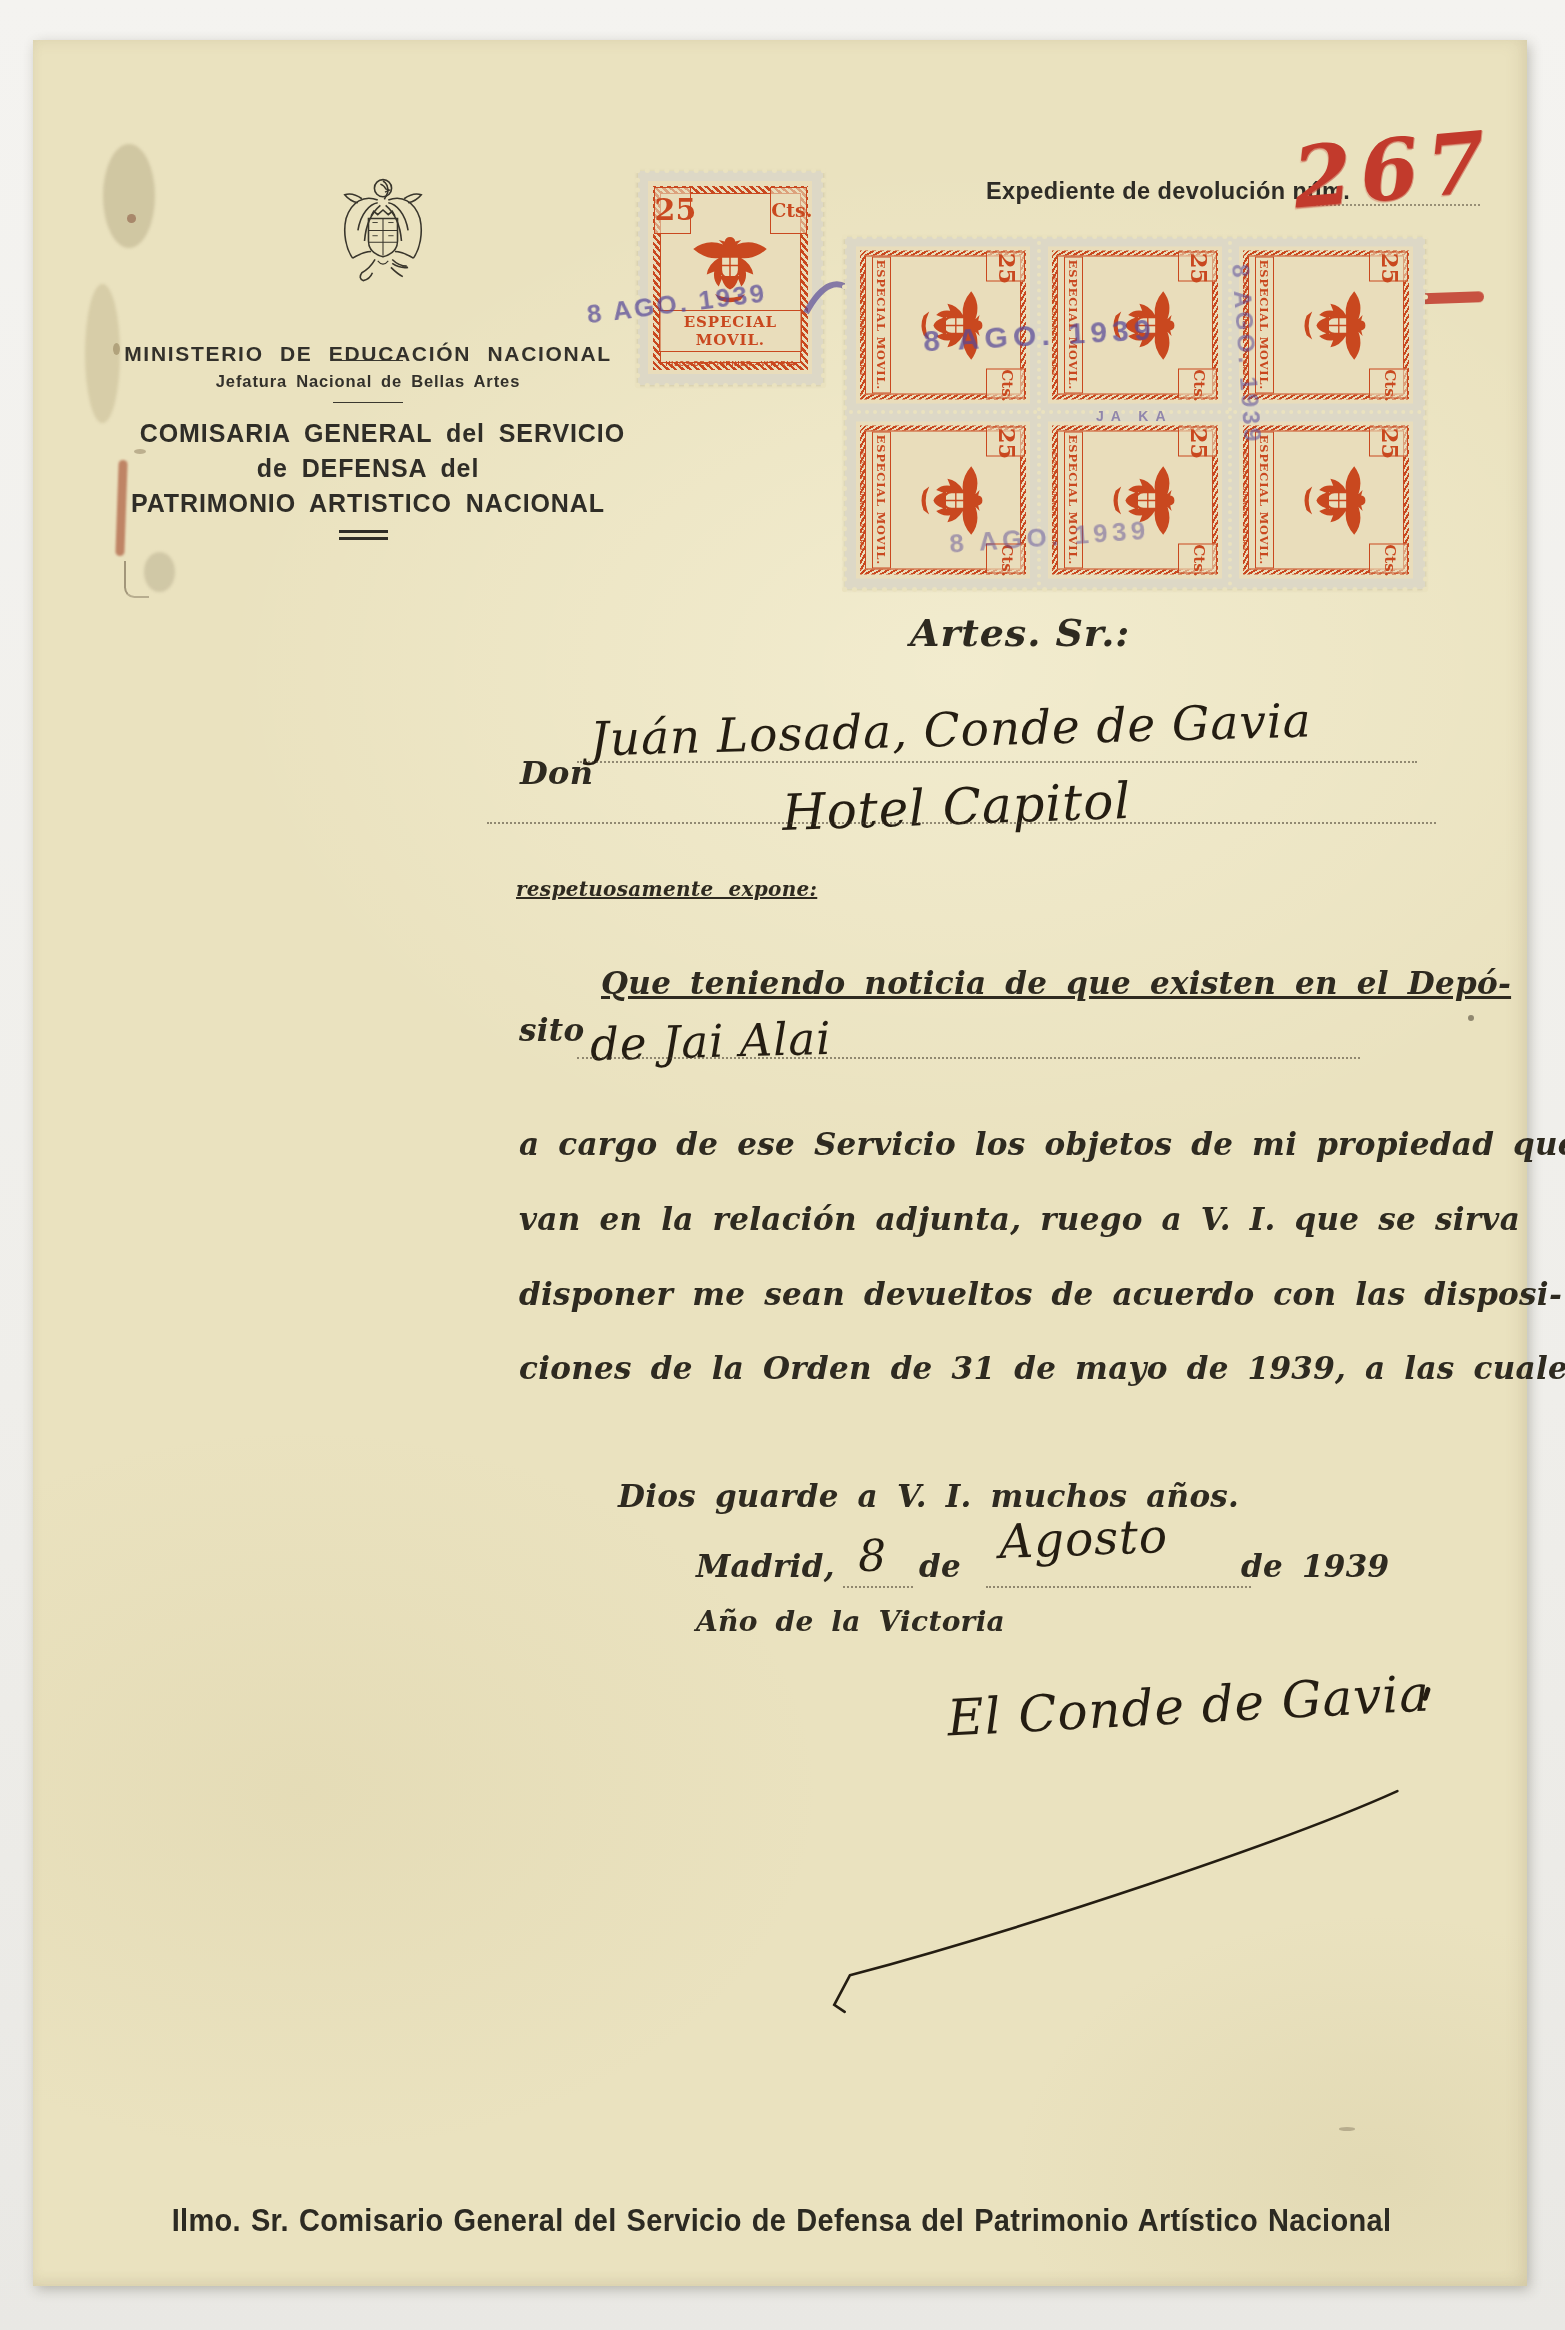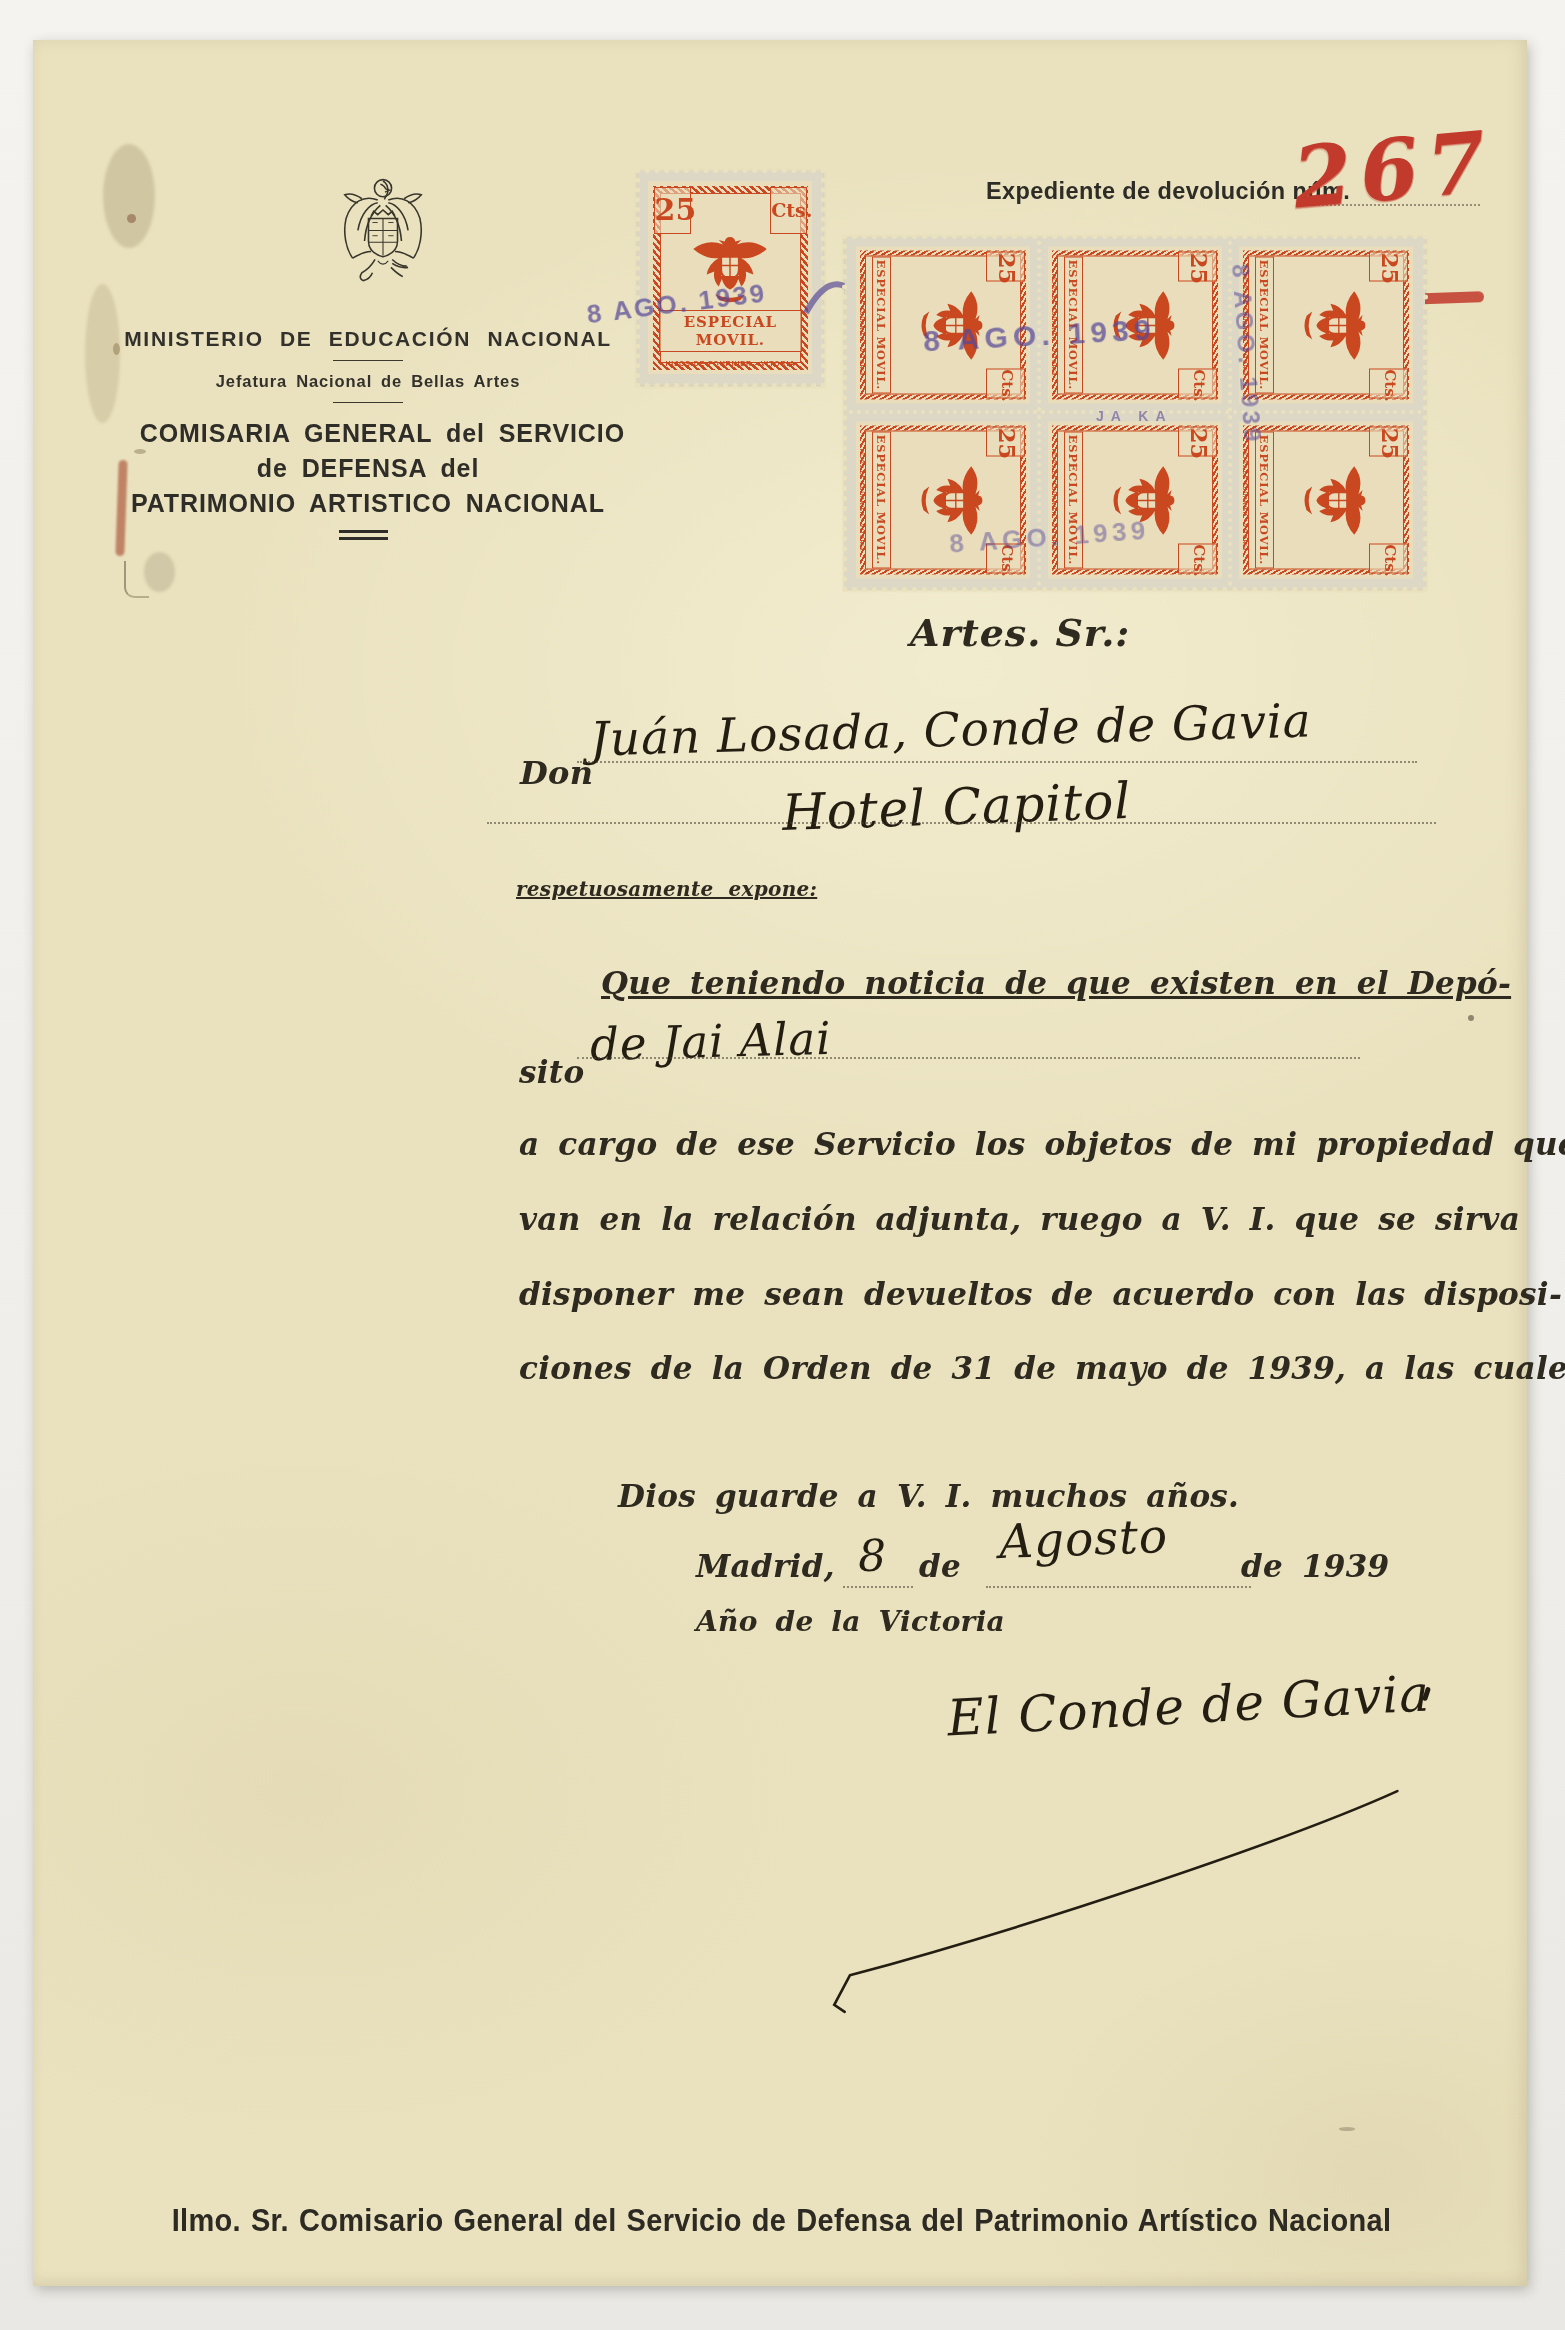--- a/index.html
+++ b/index.html
@@ -14,21 +14,21 @@
     background:
       radial-gradient(1132px 783px at 62% 28%, rgba(255,252,232,.38), transparent 65%),
       radial-gradient(870px 609px at 18% 78%, rgba(182,166,110,.10), transparent 60%),
       radial-gradient(609px 435px at 90% 95%, rgba(170,155,100,.12), transparent 60%),
       #eae2bf;
     box-shadow: 2.6px 4.4px 12.2px rgba(60,55,40,.30), inset -7px 0 15.7px rgba(130,118,80,.12), inset 0 -5.2px 12.2px rgba(130,118,80,.08);
   }
   
   .letterhead{position:absolute;left:78px;top:104px;width:514px;text-align:center;color:#32302a;}
   .eagle{position:absolute;left:220px;top:30.5px;width:104px;height:132px;}
-  .lh-ministry{position:absolute;left:0;top:183px;width:514px;font-size:21px;font-weight:bold;letter-spacing:1.7px;word-spacing:8.7px;color:#33312b;}
+  .lh-ministry{position:absolute;left:0;top:198px;width:514px;font-size:21px;font-weight:bold;letter-spacing:1.7px;word-spacing:8.7px;color:#33312b;}
   .lh-rule{position:absolute;left:222px;width:70px;border-top:1.7px solid #3a382f;}
   .lh-dept{position:absolute;left:0;top:228px;width:514px;font-size:16.5px;font-weight:bold;letter-spacing:0.9px;word-spacing:3.5px;color:#33312b;}
   .lh-office{position:absolute;left:0;width:514px;font-weight:bold;color:#2f2d27;letter-spacing:0.9px;word-spacing:6.1px;}
   .lh-o1{top:275px;font-size:25px;text-align:right;}
   .lh-o2{top:310px;font-size:25px;}
   .lh-o3{top:345px;font-size:25px;}
   .lh-eq{position:absolute;left:228px;top:386px;width:49px;border-top:3.5px solid #2f2d27;border-bottom:3.5px solid #2f2d27;height:4.4px;}
   
   .exp-label{position:absolute;left:953px;top:138px;font-size:23.5px;font-weight:bold;letter-spacing:0.4px;color:#2e2c26;}
   .exp-dots{position:absolute;left:1273px;top:164px;width:174px;border-bottom:2.6px dotted rgba(70,60,45,.5);}
@@ -260,21 +260,21 @@
   <div class="script salutation">Artes. Sr.:</div>
 
   <div class="script bodyline" style="left:487px;top:714px;font-size:32px;">Don</div>
   <div class="hand" style="left:557px;top:662px;font-size:47px;">Juán Losada, Conde de Gavia</div>
   <div class="dots" style="left:544px;top:721px;width:840px;"></div>
   <div class="hand" style="left:749px;top:738px;font-size:50px;transform:rotate(-2deg);">Hotel Capitol</div>
   <div class="dots" style="left:454px;top:782px;width:949px;"></div>
   <div class="script bodyline" style="left:483px;top:837px;font-size:20px;text-decoration:underline;">respetuosamente expone:</div>
 
   <div class="script bodyline" style="left:568px;top:925px;text-decoration:underline;">Que teniendo noticia de que existen en el Depó-</div>
-  <div class="script bodyline" style="left:486px;top:1014px;">sito</div>
+  <div class="script bodyline" style="left:486px;top:972px;">sito</div>
   <div class="hand" style="left:557px;top:975px;font-size:45px;">de Jai Alai</div>
   <div class="dots" style="left:544px;top:1017px;width:783px;"></div>
   <div class="script bodyline" style="left:486px;top:1086px;">a cargo de ese Servicio los objetos de mi propiedad que</div>
   <div class="script bodyline" style="left:486px;top:1161px;">van en la relación adjunta, ruego a V. I. que se sirva</div>
   <div class="script bodyline" style="left:486px;top:1236px;text-align:center;">disponer me sean devueltos de acuerdo con las disposi-</div>
   <div class="script bodyline" style="left:486px;top:1310px;">ciones de la Orden de 31 de mayo de 1939, a las cuales</div>
   <div class="script bodyline" style="left:585px;top:1438px;">Dios guarde a V. I. muchos años.</div>
 
   <div class="script bodyline" style="left:663px;top:1508px;">Madrid,</div>
   <div class="hand" style="left:825px;top:1490px;font-size:44px;">8</div>

